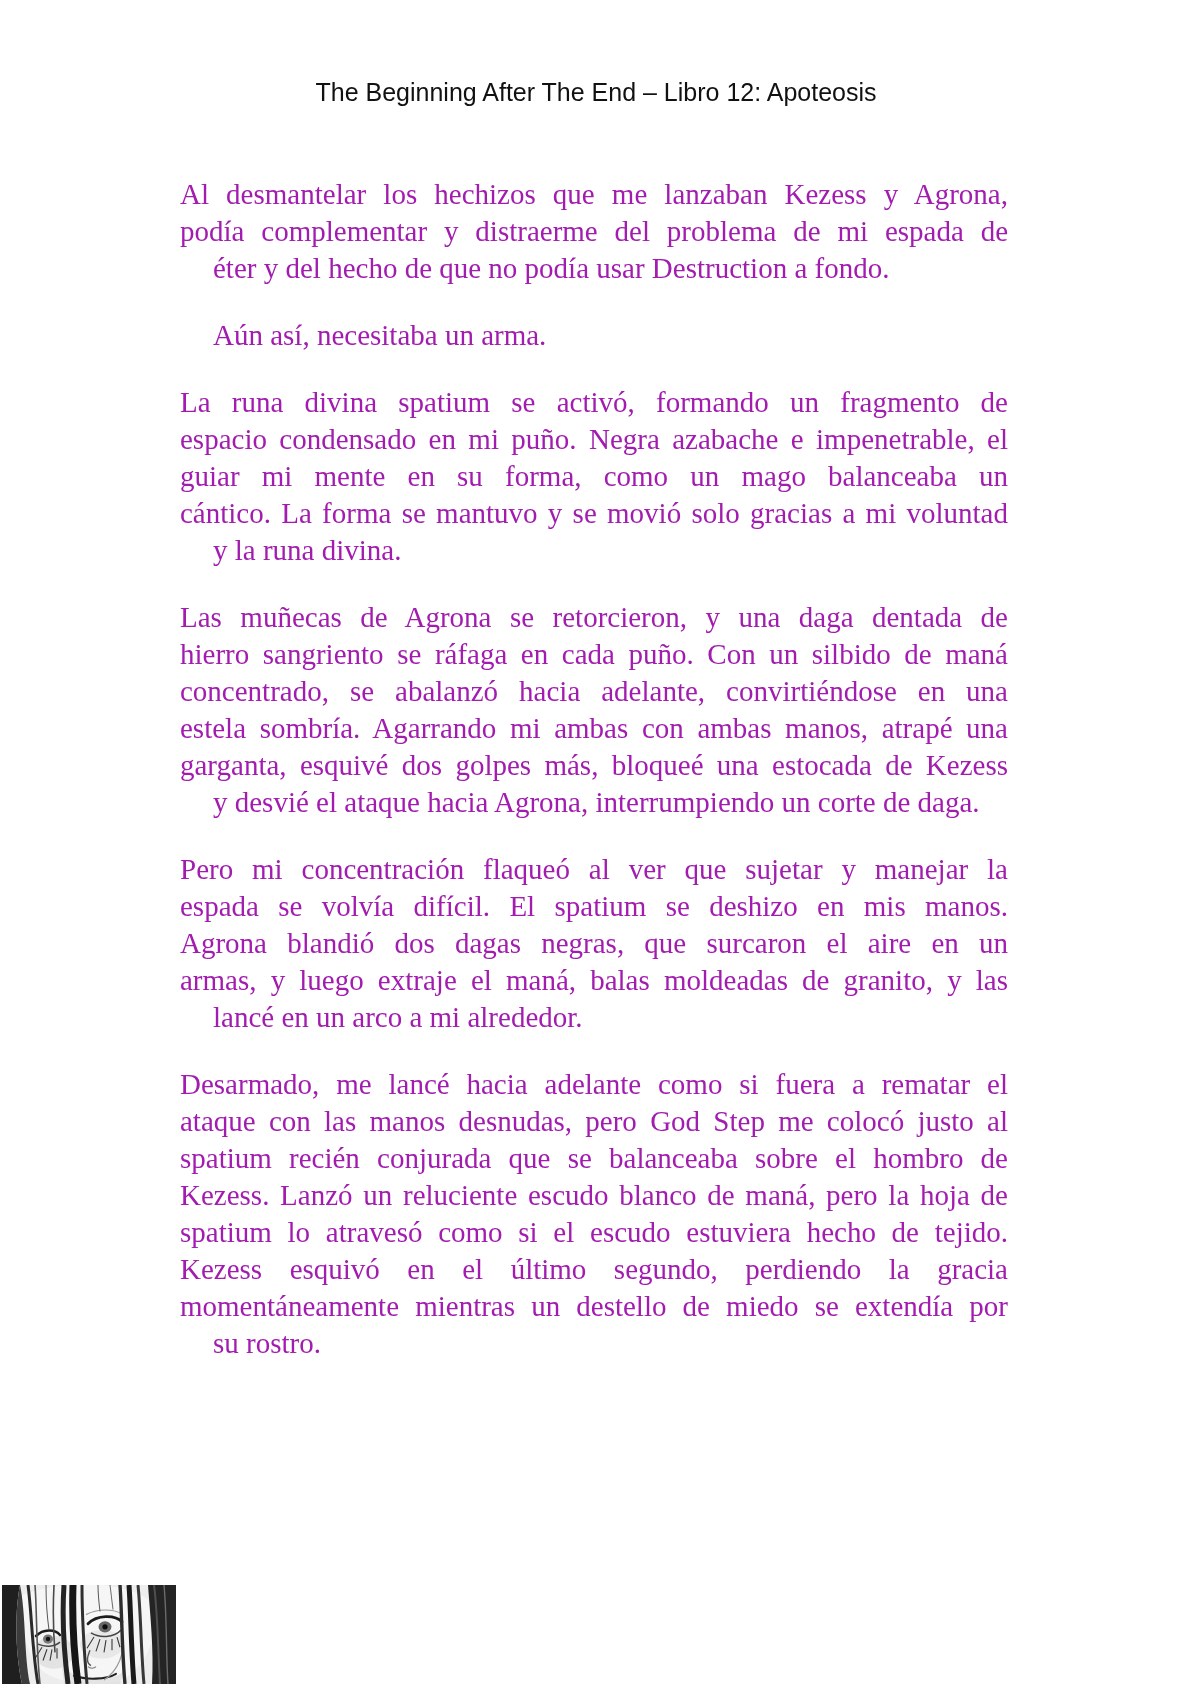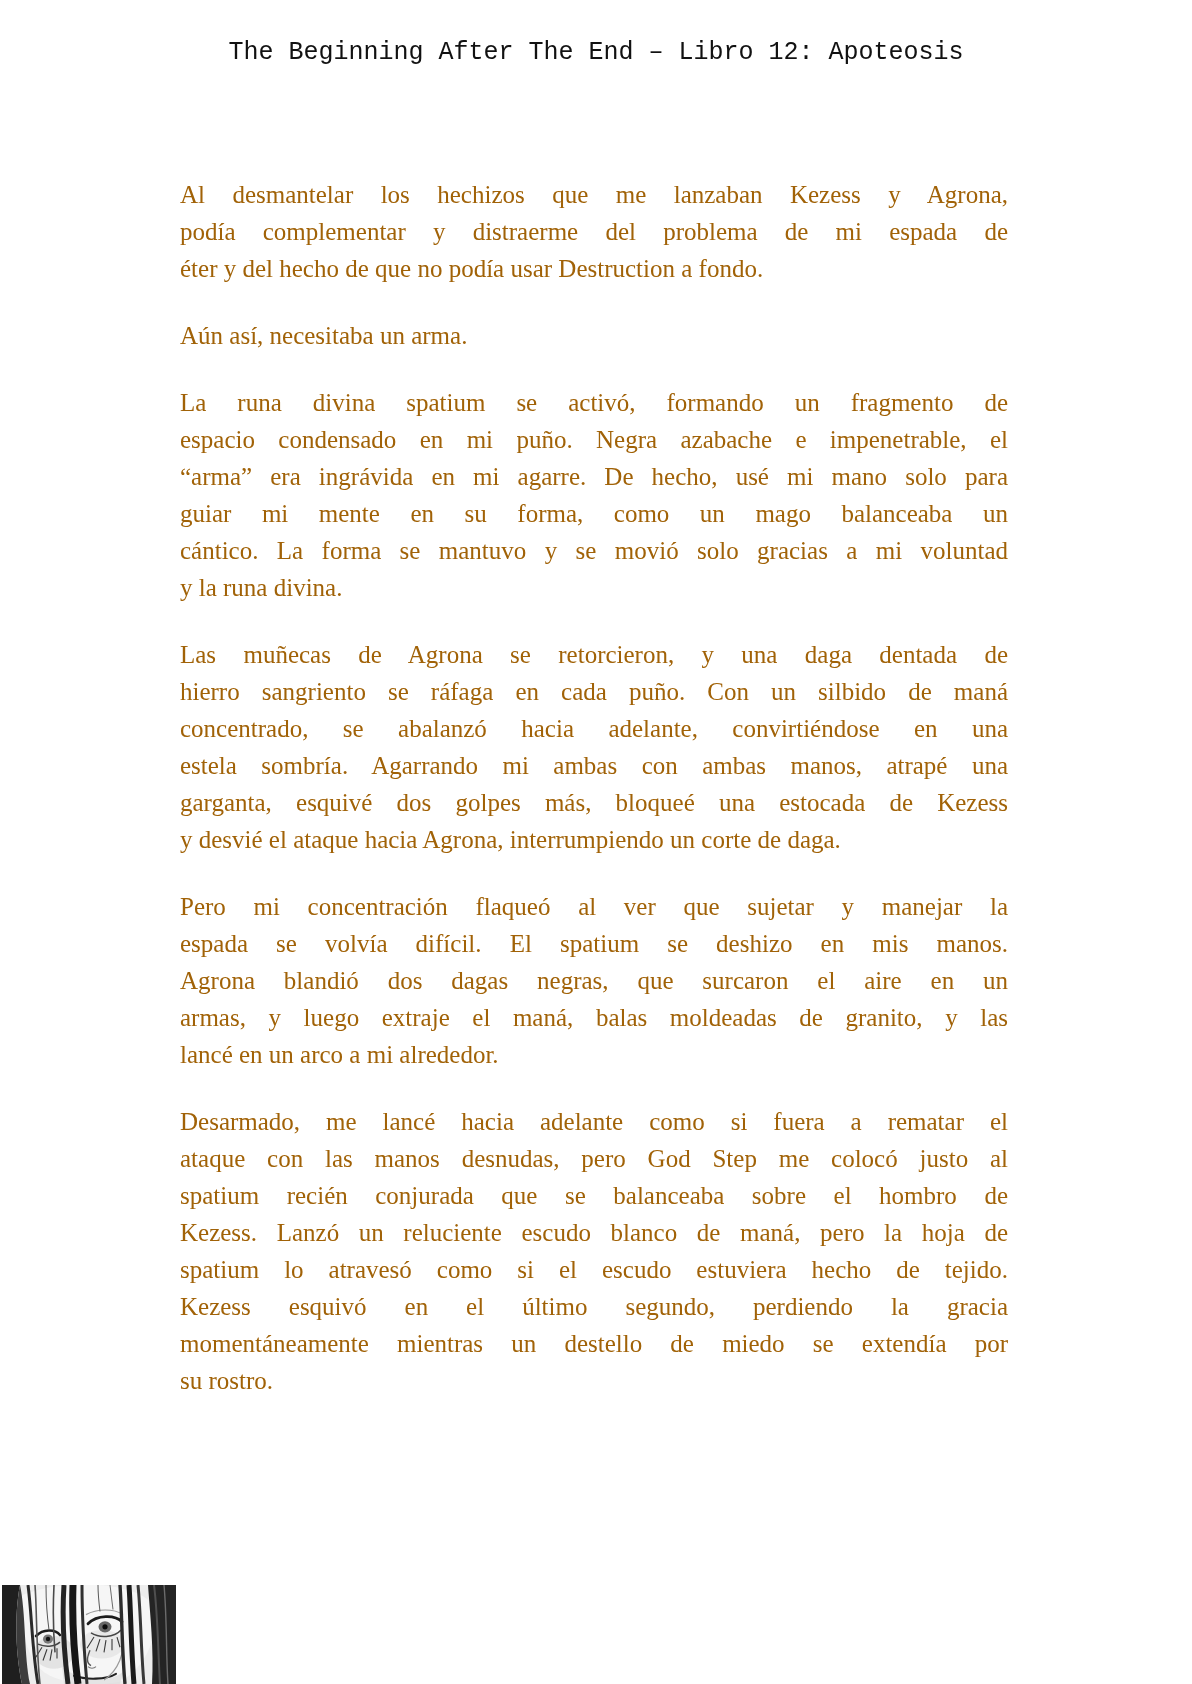--- a/index.html
+++ b/index.html
@@ -5,45 +5,46 @@
   html, body { margin: 0; padding: 0; background: #ffffff; }
   .page {
     position: relative;
     width: 1192px;
     height: 1684px;
     background: #ffffff;
     overflow: hidden;
     color: #000000;
   }
   .title-block {
-    padding-top: 34px;
+    padding-top: 74px;
     text-align: center;
-    font-family: Liberation Mono, monospace;
+    font-family: Liberation Sans, sans-serif;
     font-size: 25px;
     line-height: 37px;
     color: #111111;
   }
   .content {
     position: absolute;
     left: 180px;
     top: 176px;
     width: 828px;
     font-family: "Liberation Serif", serif;
-    font-size: 25px;
+    font-size: 29px;
     line-height: 37px;
-    color: #a16207;
+    color: #a21caf;
   }
   .paragraph { margin: 0 0 30px 0; }
   .line {
     text-align: justify;
     text-align-last: justify;
   }
   .line.last {
     text-align: left;
     text-align-last: left;
+    margin-left: 33px;
   }
   .footer-illustration {
     position: absolute;
     left: 2px;
     top: 1585px;
     width: 174px;
     height: 99px;
   }
   .footer-illustration svg { display: block; width: 100%; height: 100%; }
 </style>
@@ -64,21 +65,20 @@
       <div class="line last">éter y del hecho de que no podía usar Destruction a fondo.</div>
     </div>
 
     <div class="paragraph">
       <div class="line last">Aún así, necesitaba un arma.</div>
     </div>
 
     <div class="paragraph">
       <div class="line">La runa divina spatium se activó, formando un fragmento de</div>
       <div class="line">espacio condensado en mi puño. Negra azabache e impenetrable, el</div>
-      <div class="line">“arma” era ingrávida en mi agarre. De hecho, usé mi mano solo para</div>
       <div class="line">guiar mi mente en su forma, como un mago balanceaba un</div>
       <div class="line">cántico. La forma se mantuvo y se movió solo gracias a mi voluntad</div>
       <div class="line last">y la runa divina.</div>
     </div>
 
     <div class="paragraph">
       <div class="line">Las muñecas de Agrona se retorcieron, y una daga dentada de</div>
       <div class="line">hierro sangriento se ráfaga en cada puño. Con un silbido de maná</div>
       <div class="line">concentrado, se abalanzó hacia adelante, convirtiéndose en una</div>
       <div class="line">estela sombría. Agarrando mi ambas con ambas manos, atrapé una</div>

